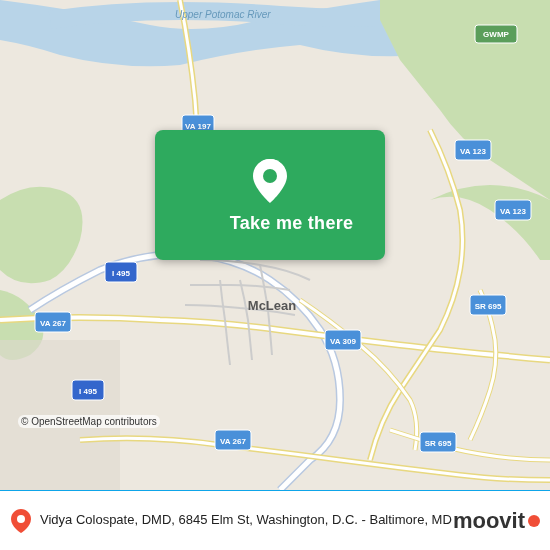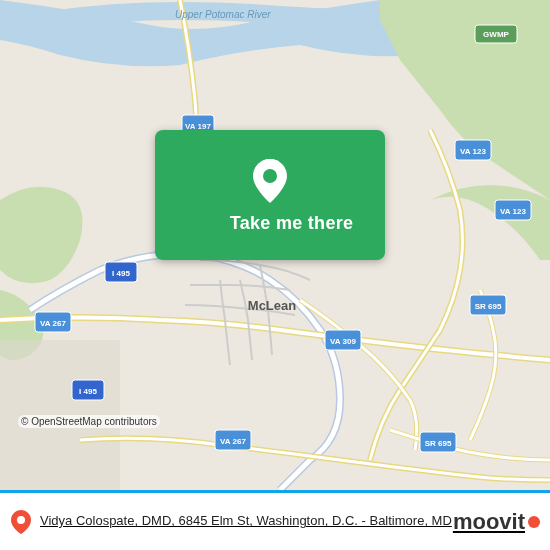--- a/index.html
+++ b/index.html
@@ -57,22 +57,21 @@
     }
 
     
     #info-bar {
       width: 550px;
       height: 60px;
       background: white;
       display: flex;
       align-items: center;
       padding: 16px 10px;
-      border-top: 3px solid #0ea5e9;
-      text-decoration: underline;
+      border-top: 1px solid #0ea5e9;
     }
 
     #openstreetmap-credit {
       position: absolute;
       bottom: 62px;
       left: 6px;
       font-size: 10px;
       color: #333;
       background: rgba(255,255,255,0.7);
       padding: 1px 3px;

